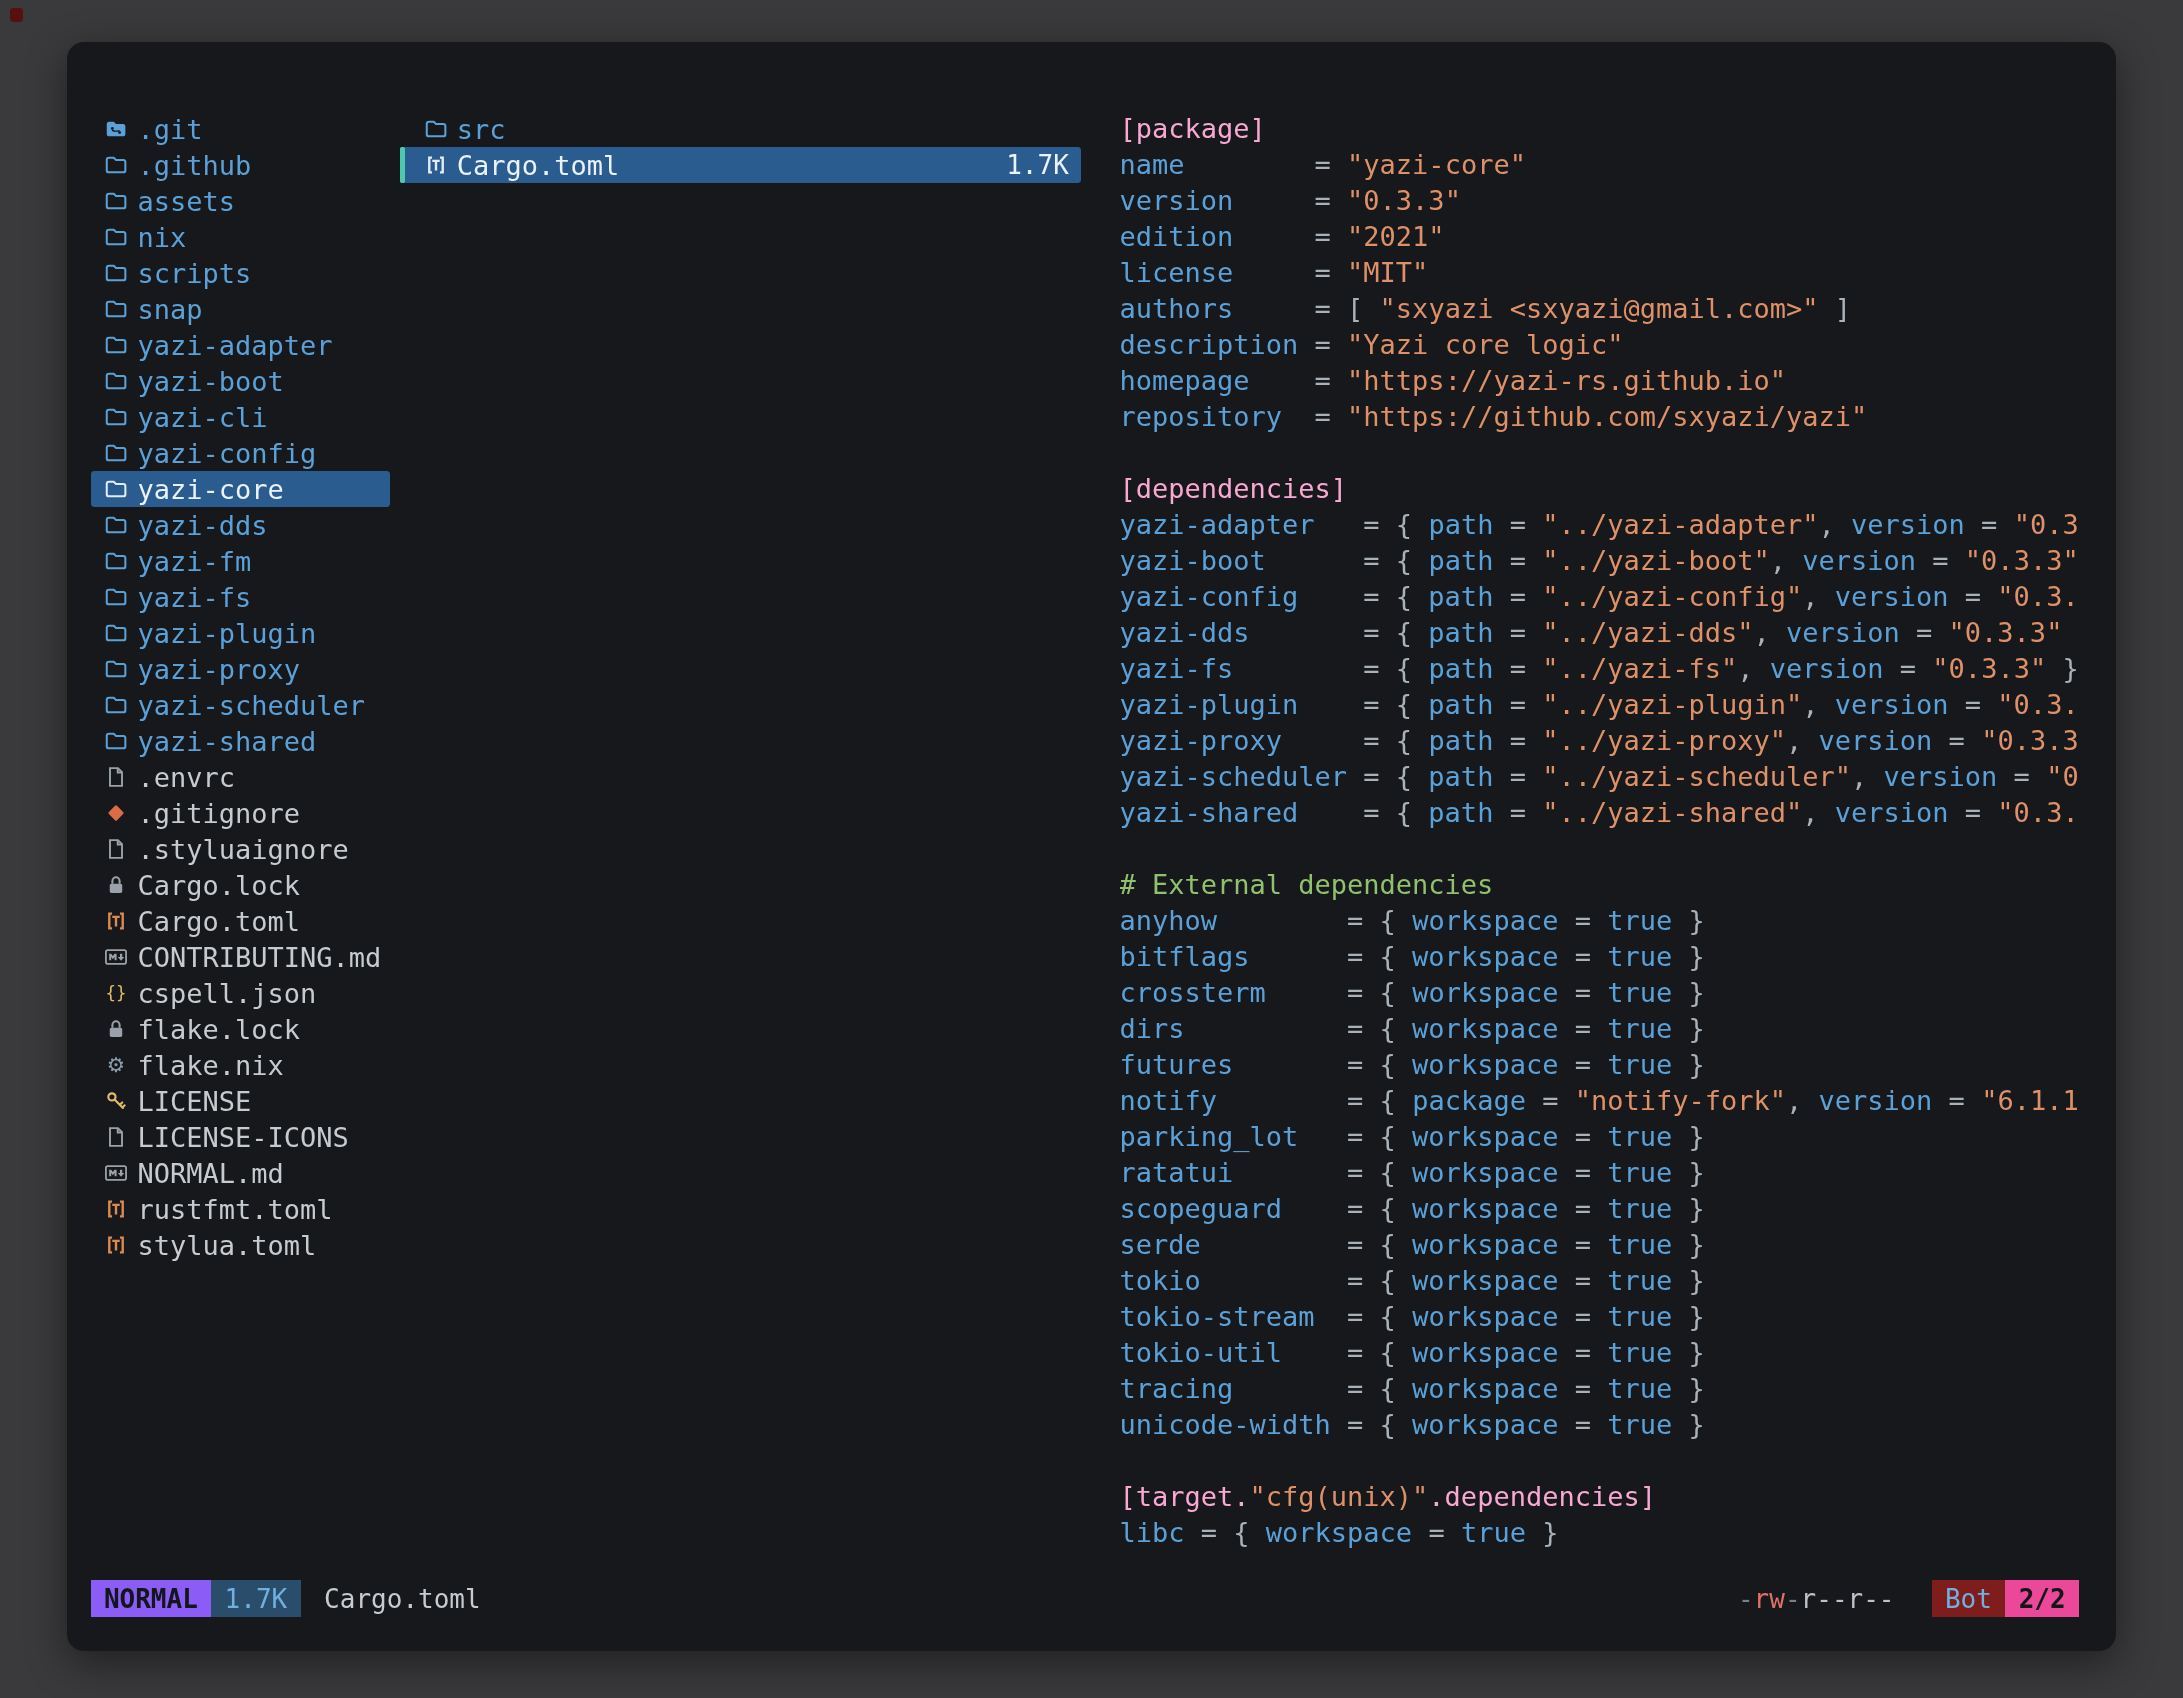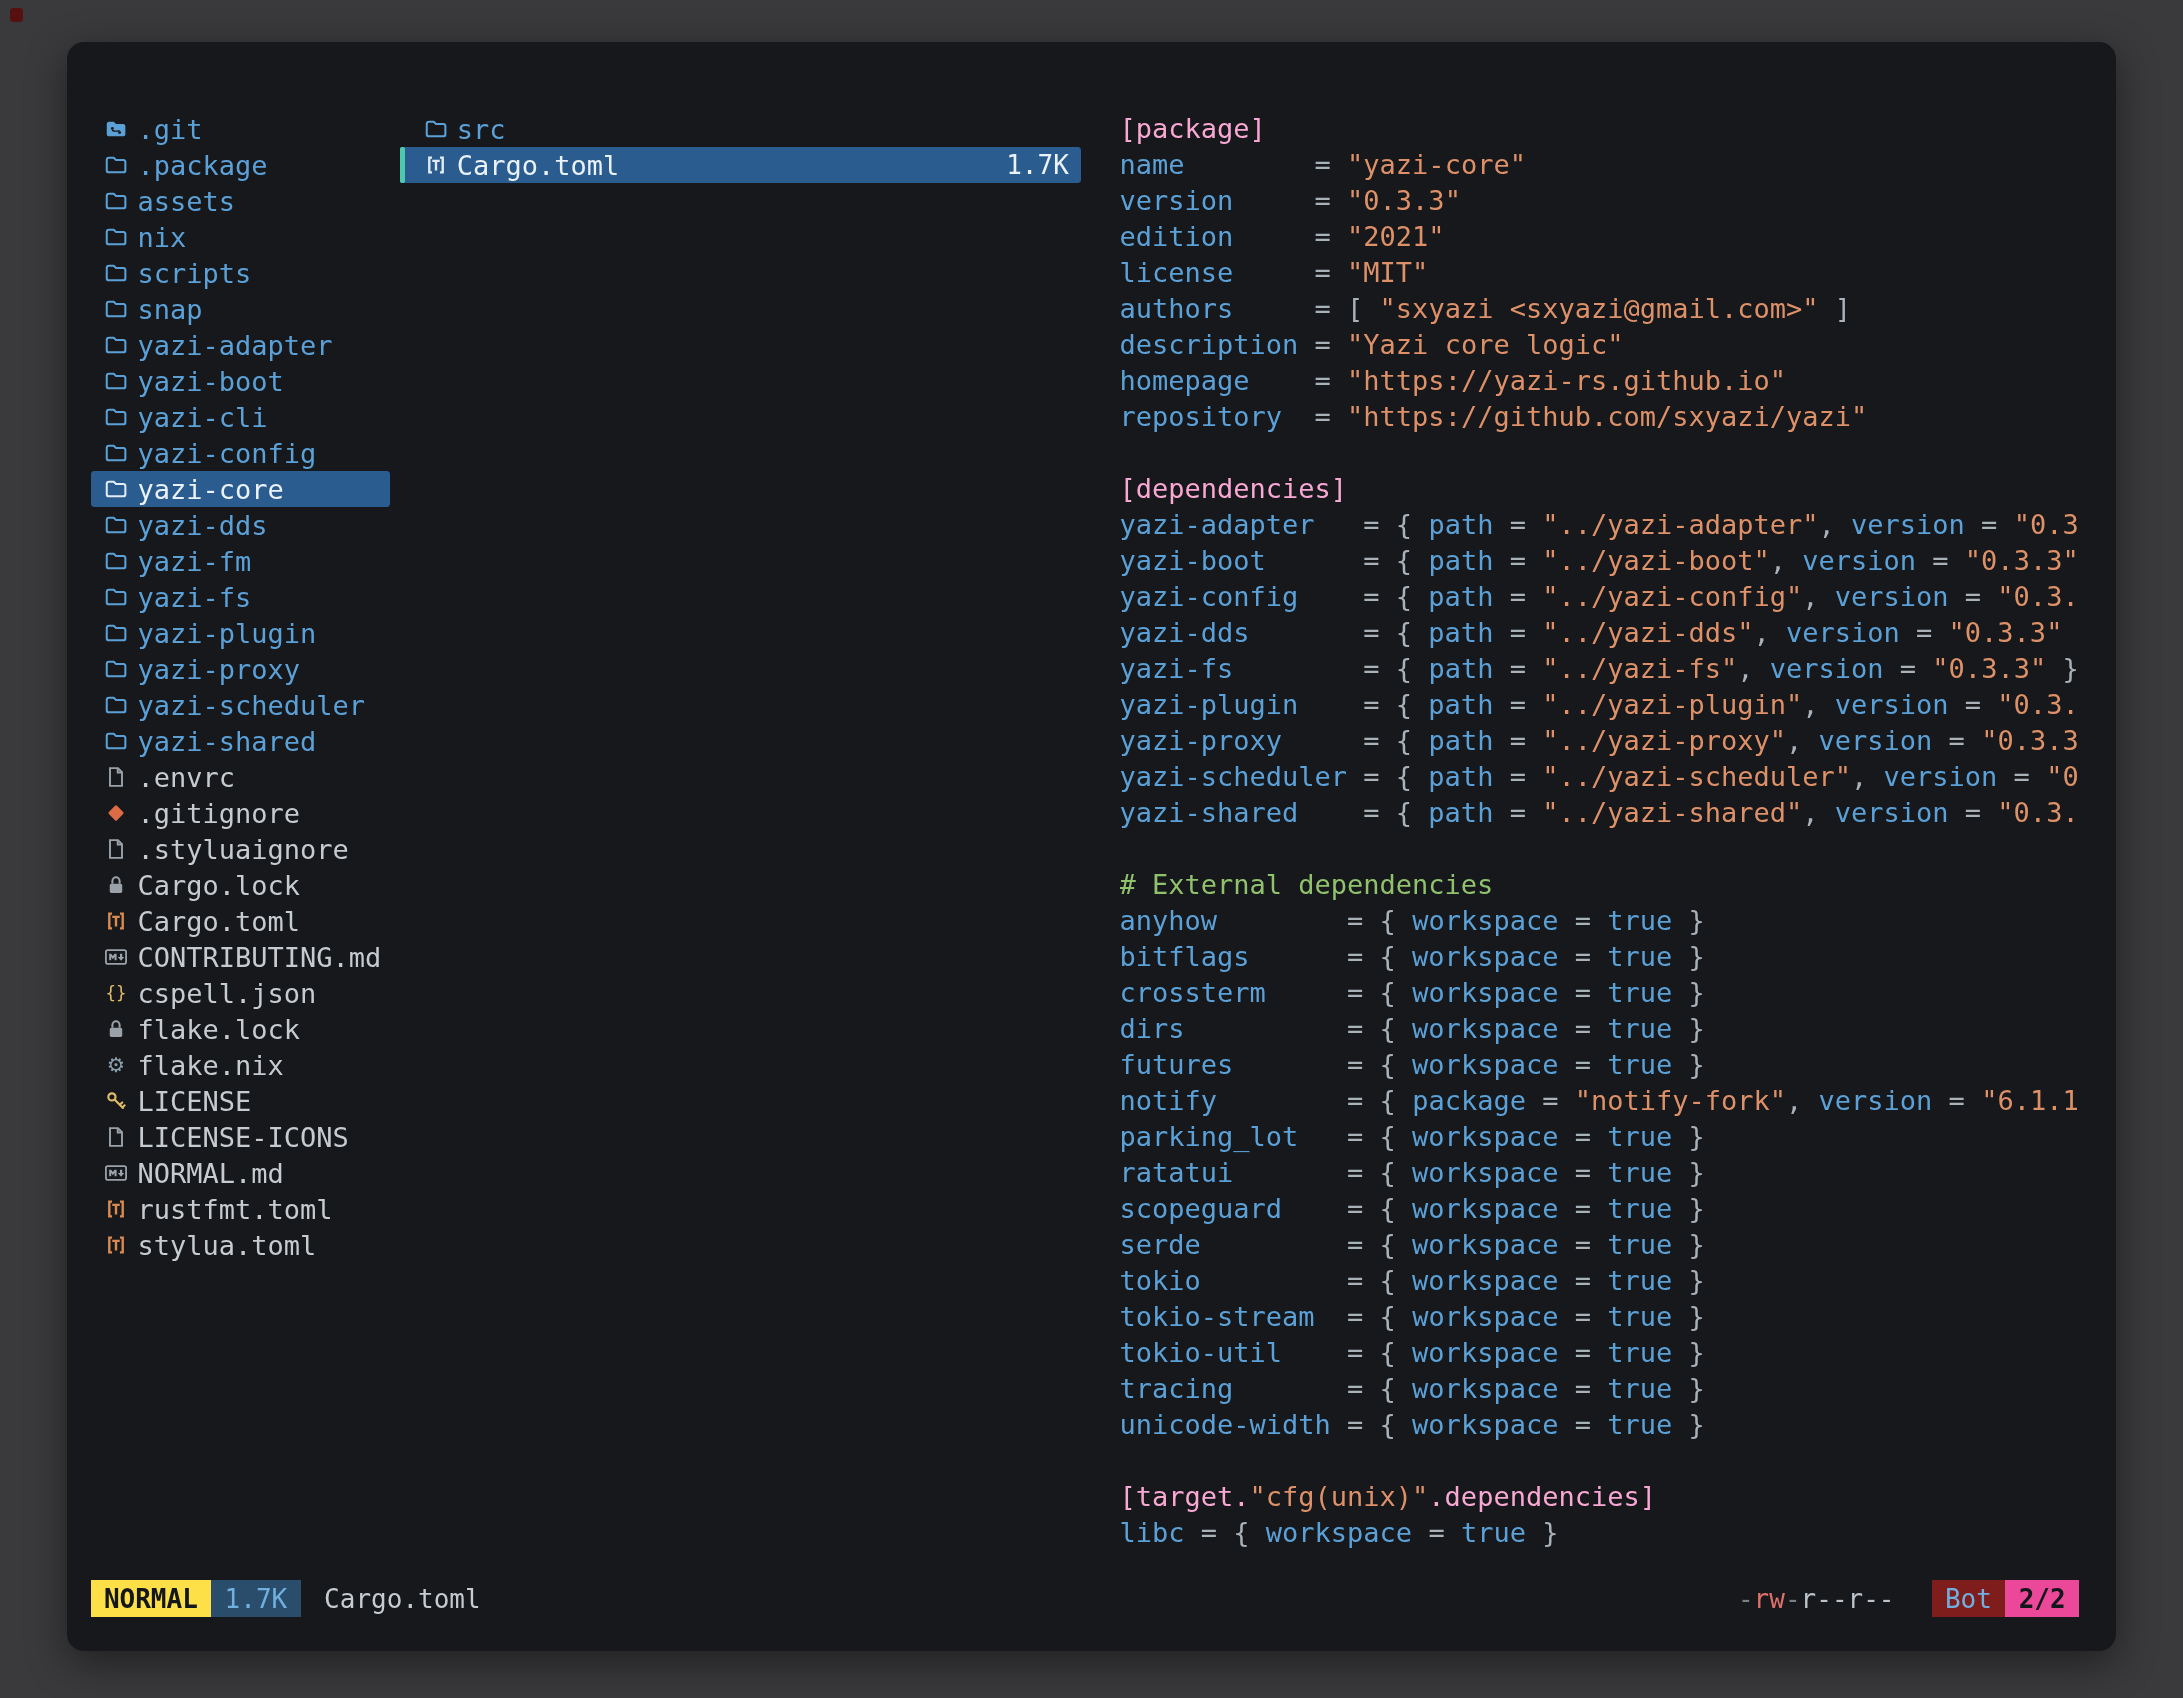--- a/index.html
+++ b/index.html
@@ -28,21 +28,21 @@
   .icon svg{display:block}
   .pline{height:36px;line-height:36px;white-space:pre;font-size:27px}
   .t-h{color:#f9a8d4}
   .t-k{color:#5ba1d8}
   .t-p{color:#a9b1b9}
   .t-s{color:#de9168}
   .t-c{color:#90c16d}
   .t-b{color:#5ba1d8}
   .statusbar{height:37px;flex:0 0 37px;display:flex;align-items:center;font-size:26px;margin-top:6.7px;padding-right:37px}
   .chip{display:inline-flex;align-items:center;height:37px;padding:0 13.4px}
-  .chip-mode{background:#fde047;color:#13161a;font-weight:bold}
+  .chip-mode{background:#8b5cf6;color:#13161a;font-weight:bold}
   .chip-size{background:#2a4d6b;color:#6fb0e0}
   .fname{color:#c6cbd0;margin-left:23.5px}
   .sb-right{margin-left:auto;display:inline-flex;align-items:center}
   .perms{margin-right:37px;white-space:pre}
   .pm-dim{color:#788088}
   .pm-rw{color:#e0706a}
   .pm-rest{color:#bcc3ca}
   .chip-pos-label{background:#7f1d1d;color:#6fb0e0}
   .chip-pos{background:#ec4899;color:#13161a;font-weight:bold}
 </style>
@@ -64,21 +64,21 @@
             </svg>
           </span>
           <span class="label">.git</span>
         </div>
         <div class="row dir">
           <span class="icon" style="color: rgb(91, 161, 216);">
             <svg viewBox="0 0 20 20" width="24" height="24">
               <path d="M2.3 5.8c0-1 .8-1.8 1.8-1.8h4l1.9 1.9h6c1 0 1.8.8 1.8 1.8v6.6c0 1-.8 1.8-1.8 1.8H4.1c-1 0-1.8-.8-1.8-1.8z" fill="none" stroke="currentColor" stroke-width="1.7"></path>
             </svg>
           </span>
-          <span class="label">.package</span>
+          <span class="label">.github</span>
         </div>
         <div class="row dir">
           <span class="icon" style="color: rgb(91, 161, 216);">
             <svg viewBox="0 0 20 20" width="24" height="24">
               <path d="M2.3 5.8c0-1 .8-1.8 1.8-1.8h4l1.9 1.9h6c1 0 1.8.8 1.8 1.8v6.6c0 1-.8 1.8-1.8 1.8H4.1c-1 0-1.8-.8-1.8-1.8z" fill="none" stroke="currentColor" stroke-width="1.7"></path>
             </svg>
           </span>
           <span class="label">assets</span>
         </div>
         <div class="row dir">

